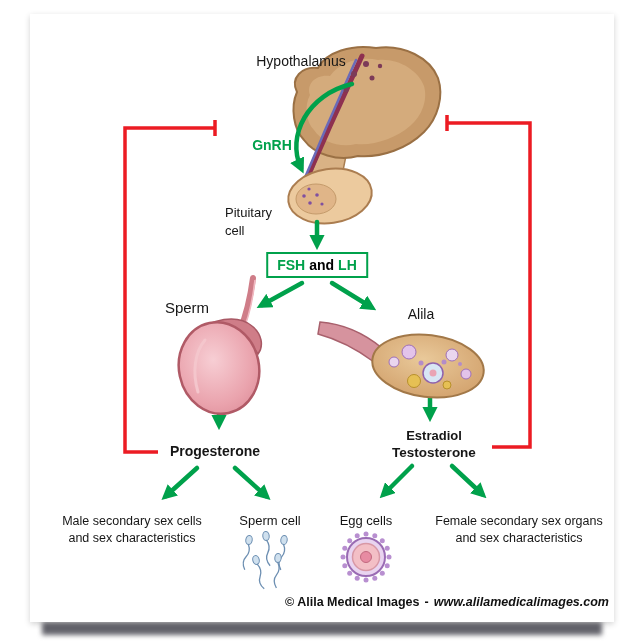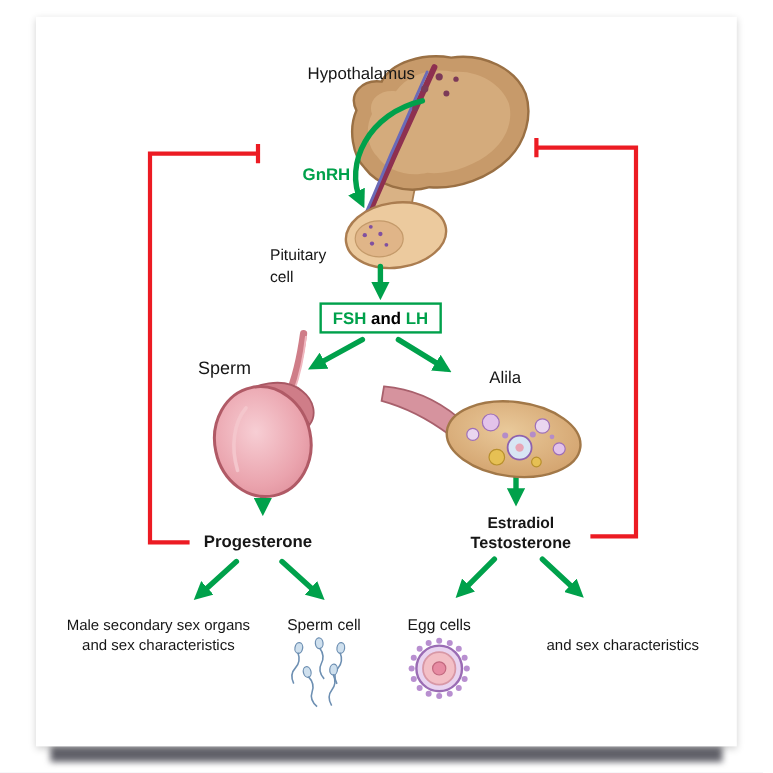--- a/index.html
+++ b/index.html
@@ -176,22 +176,26 @@
   </div>
 
   <div class="lbl" style="left:187px;top:300px;font-size:15px;">Sperm</div>
   <div class="lbl fs14" style="left:421px;top:307px;">Alila</div>
 
   <div class="lbl fs14 bold" style="left:215px;top:444px;">Progesterone</div>
 
   <div class="lbl bold" style="left:434px;top:429px;font-size:13px;">Estradiol</div>
   <div class="lbl bold" style="left:434px;top:446px;font-size:13.5px;">Testosterone</div>
 
-  <div class="lbl fs12" style="left:132px;top:515px;">Male secondary sex organs</div>
+  <div class="lbl fs12" style="left:132px;top:515px;">Male secondary sex cells</div>
   <div class="lbl fs12" style="left:132px;top:532px;">and sex characteristics</div>
 
   <div class="lbl fs13" style="left:270px;top:514px;">Sperm cell</div>
 
   <div class="lbl fs13" style="left:366px;top:514px;">Egg cells</div>
 
+  <div class="lbl fs12" style="left:519px;top:515px;">Female secondary sex organs</div>
   <div class="lbl fs12" style="left:519px;top:532px;">and sex characteristics</div>
 
+  <div class="footer">
+    <span>© Alila Medical Images</span><span>-</span><span class="site">www.alilamedicalimages.com</span>
+  </div>
 </div>
 
 </body></html>

